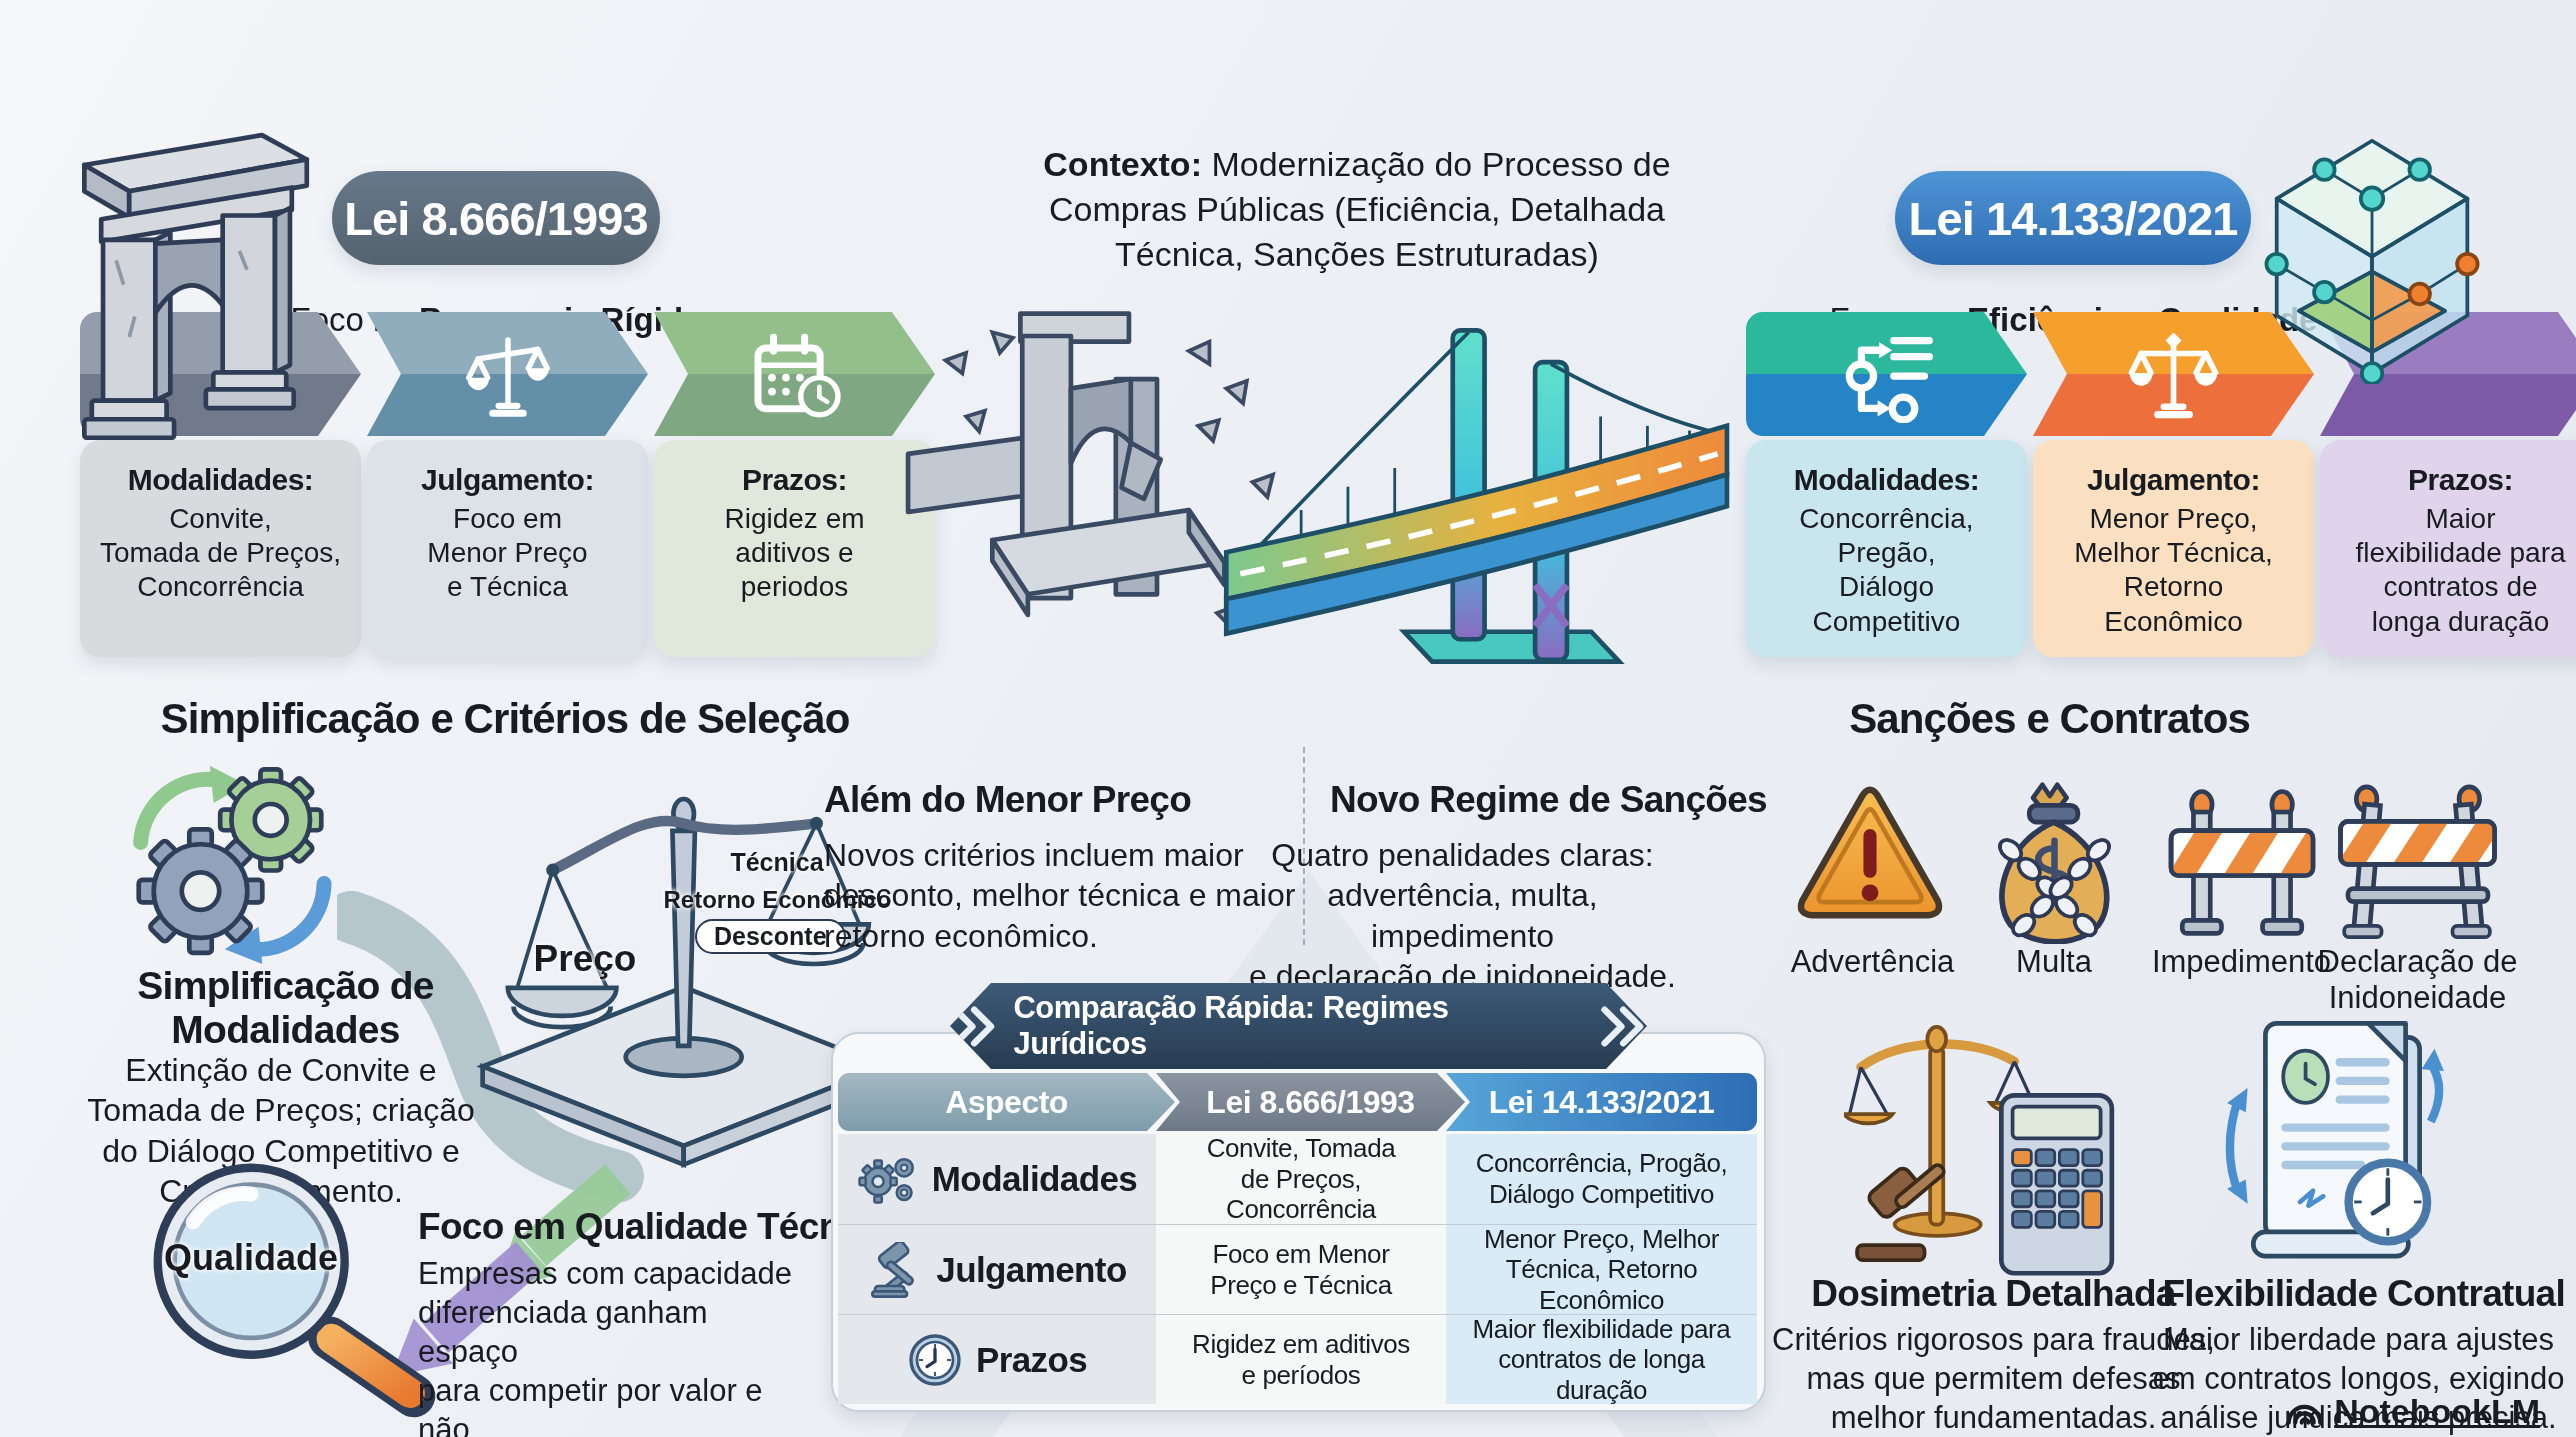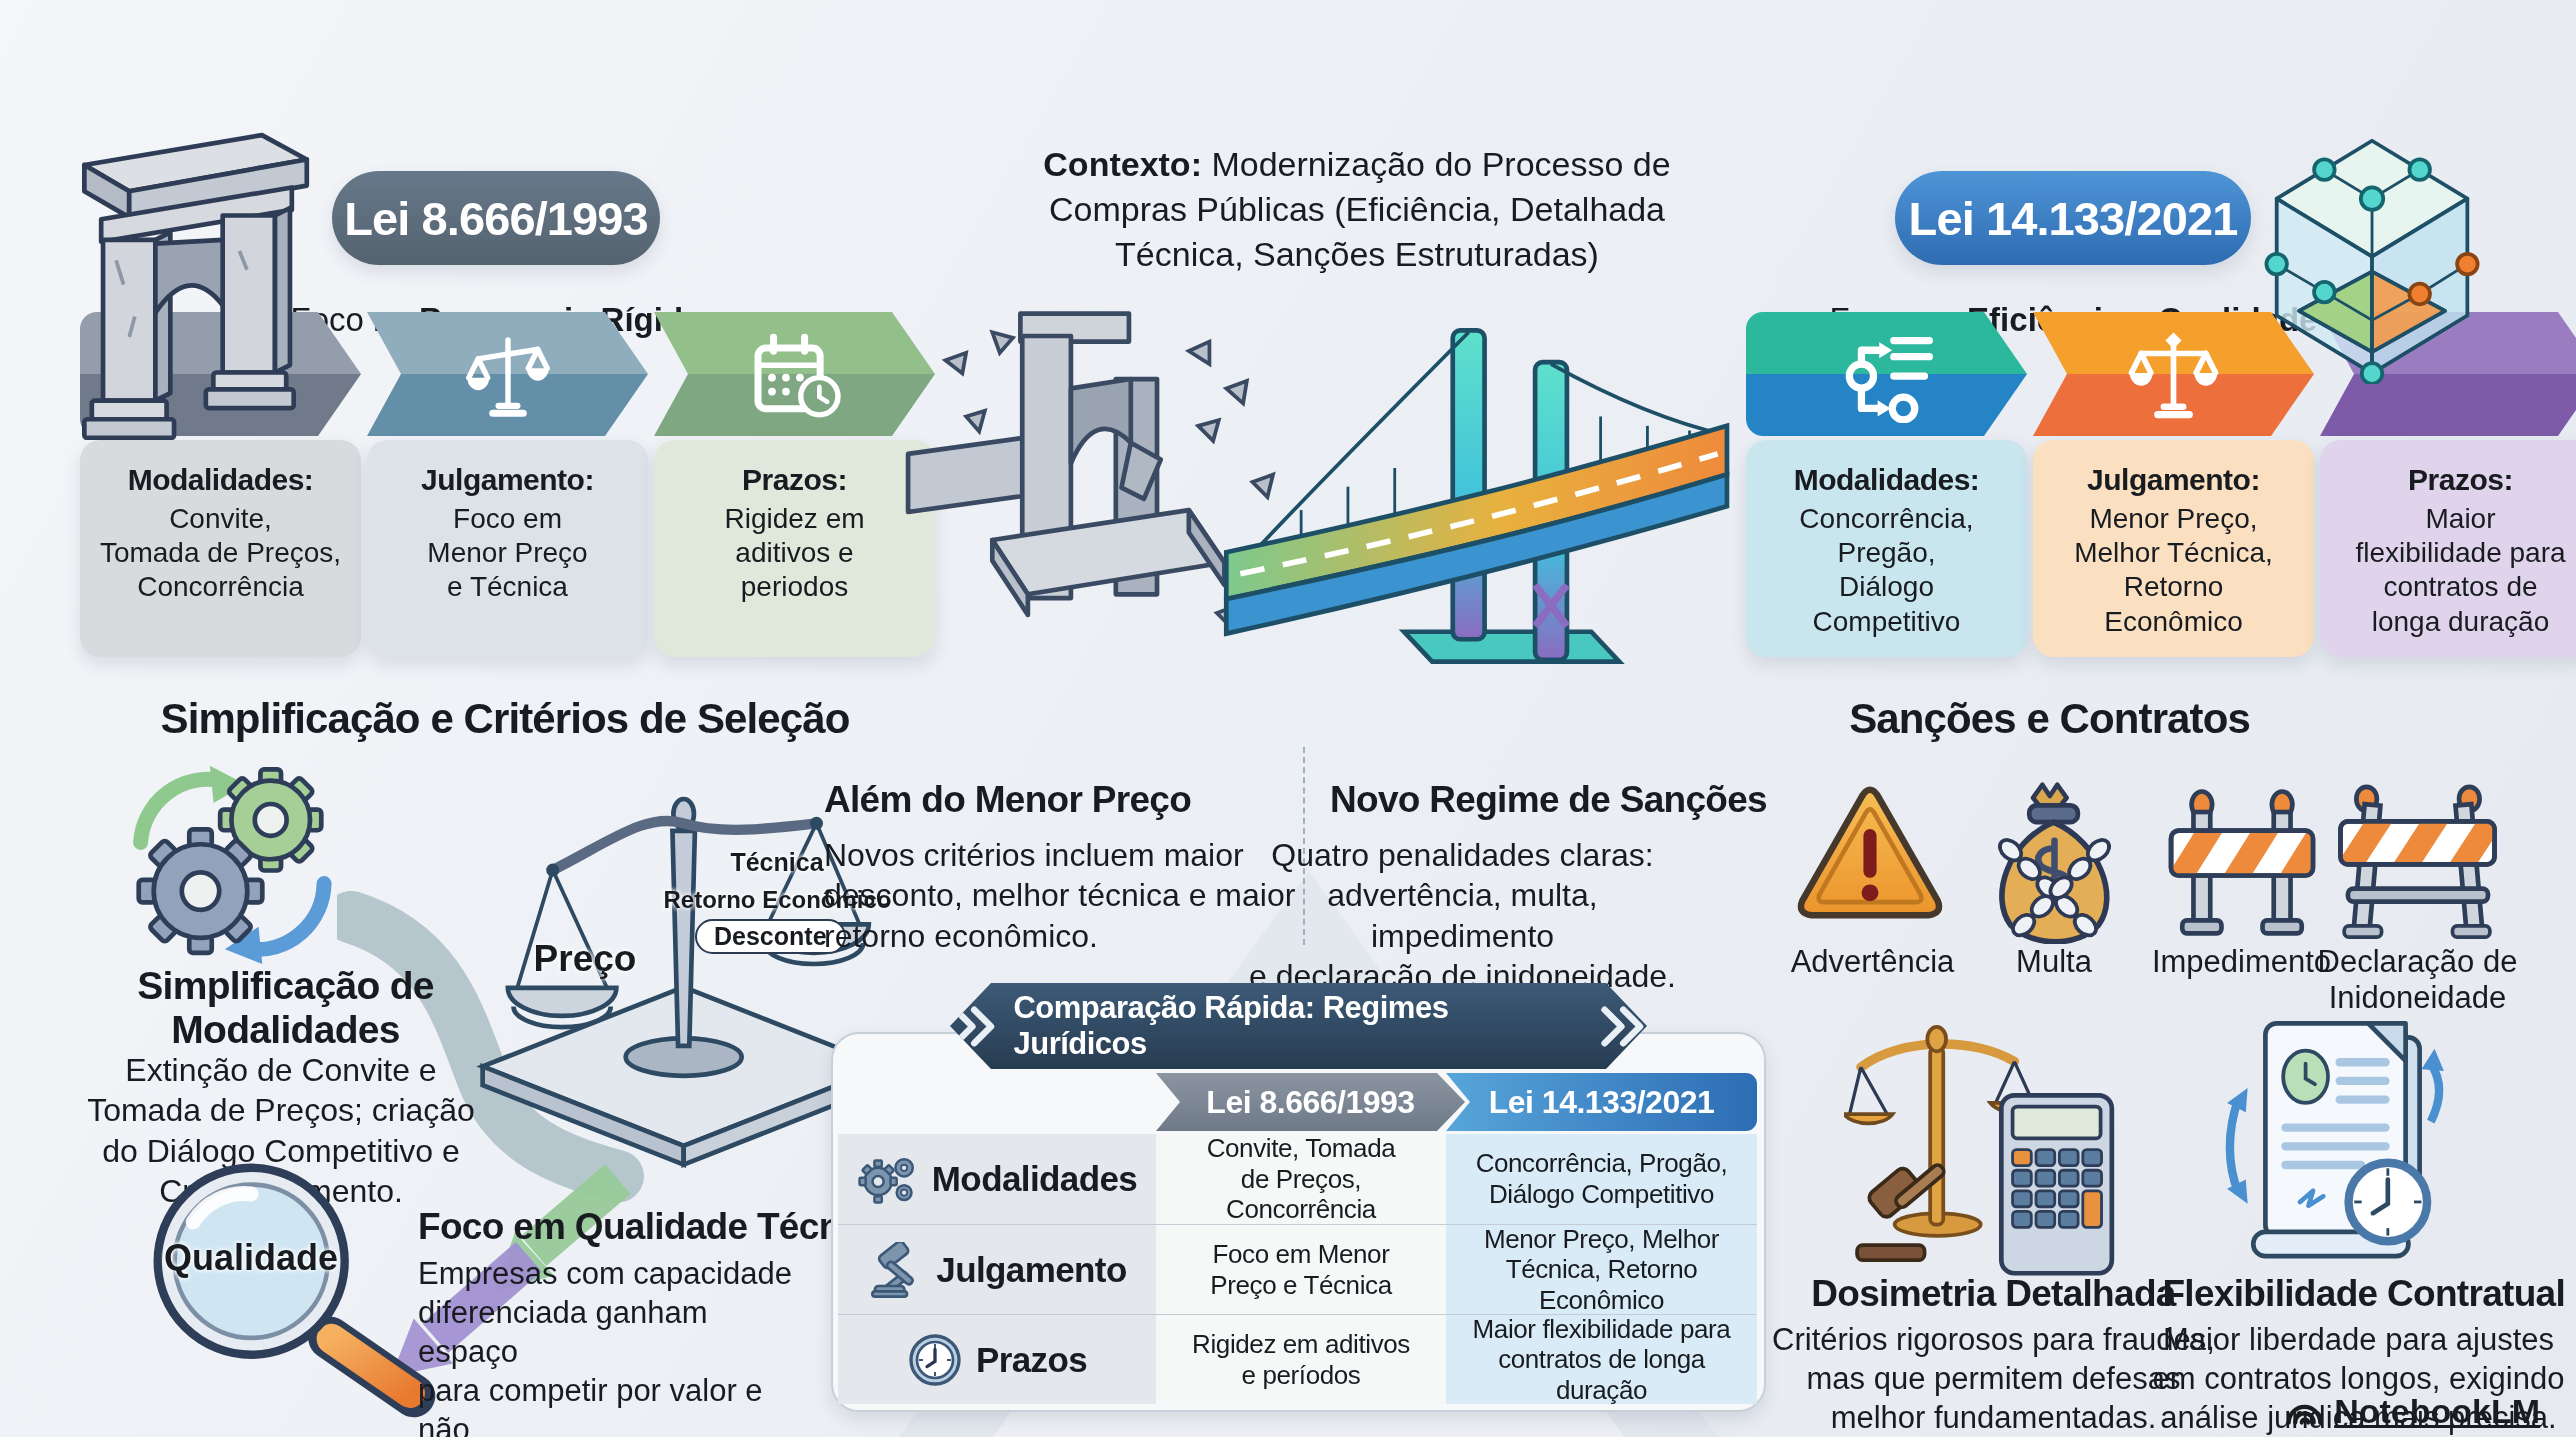--- a/index.html
+++ b/index.html
@@ -390,20 +390,23 @@
 
   <div class="abs" style="left:1303px;top:747px;height:198px;border-left:2.8px dashed #9fb0bd;"></div>
 
   <div class="abs h-block nowrap" style="left:1310px;top:779px;width:457px;text-align:right;">Novo Regime de Sanções</div>
   <div class="abs body-text pre" style="left:1234px;top:835px;width:457px;font-size:32px;text-align:center;">Quatro penalidades claras:
 advertência, multa, impedimento
 e declaração de inidoneidade.</div>
 
   <div class="abs tbl-card soft"></div>
 
+  <div class="abs thead" style="left:838px;width:337px;background:linear-gradient(180deg,#a3b8c2,#7e9cab);clip-path:polygon(0 0, calc(100% - 28px) 0, 100% 50%, calc(100% - 28px) 100%, 0 100%);border-radius:11.2px 0 0 11.2px;">
+    <span>Aspecto</span>
+  </div>
   <div class="abs thead" style="left:1156px;width:309px;background:linear-gradient(180deg,#8b95a2,#6e7987);clip-path:polygon(0 0, calc(100% - 28px) 0, 100% 50%, calc(100% - 28px) 100%, 0 100%, 24px 50%);">
     <span>Lei 8.666/1993</span>
   </div>
   <div class="abs thead" style="left:1446px;width:311px;background:linear-gradient(90deg,#57a5da,#2d6db4);clip-path:polygon(0 0, 100% 0, 100% 100%, 0 100%, 24px 50%);border-radius:0 11.2px 11.2px 0;">
     <span>Lei 14.133/2021</span>
   </div>
 
   <div class="abs grid">
     <div class="cell lab c1">
       <svg width="62" height="52" viewBox="0 0 100 84">

